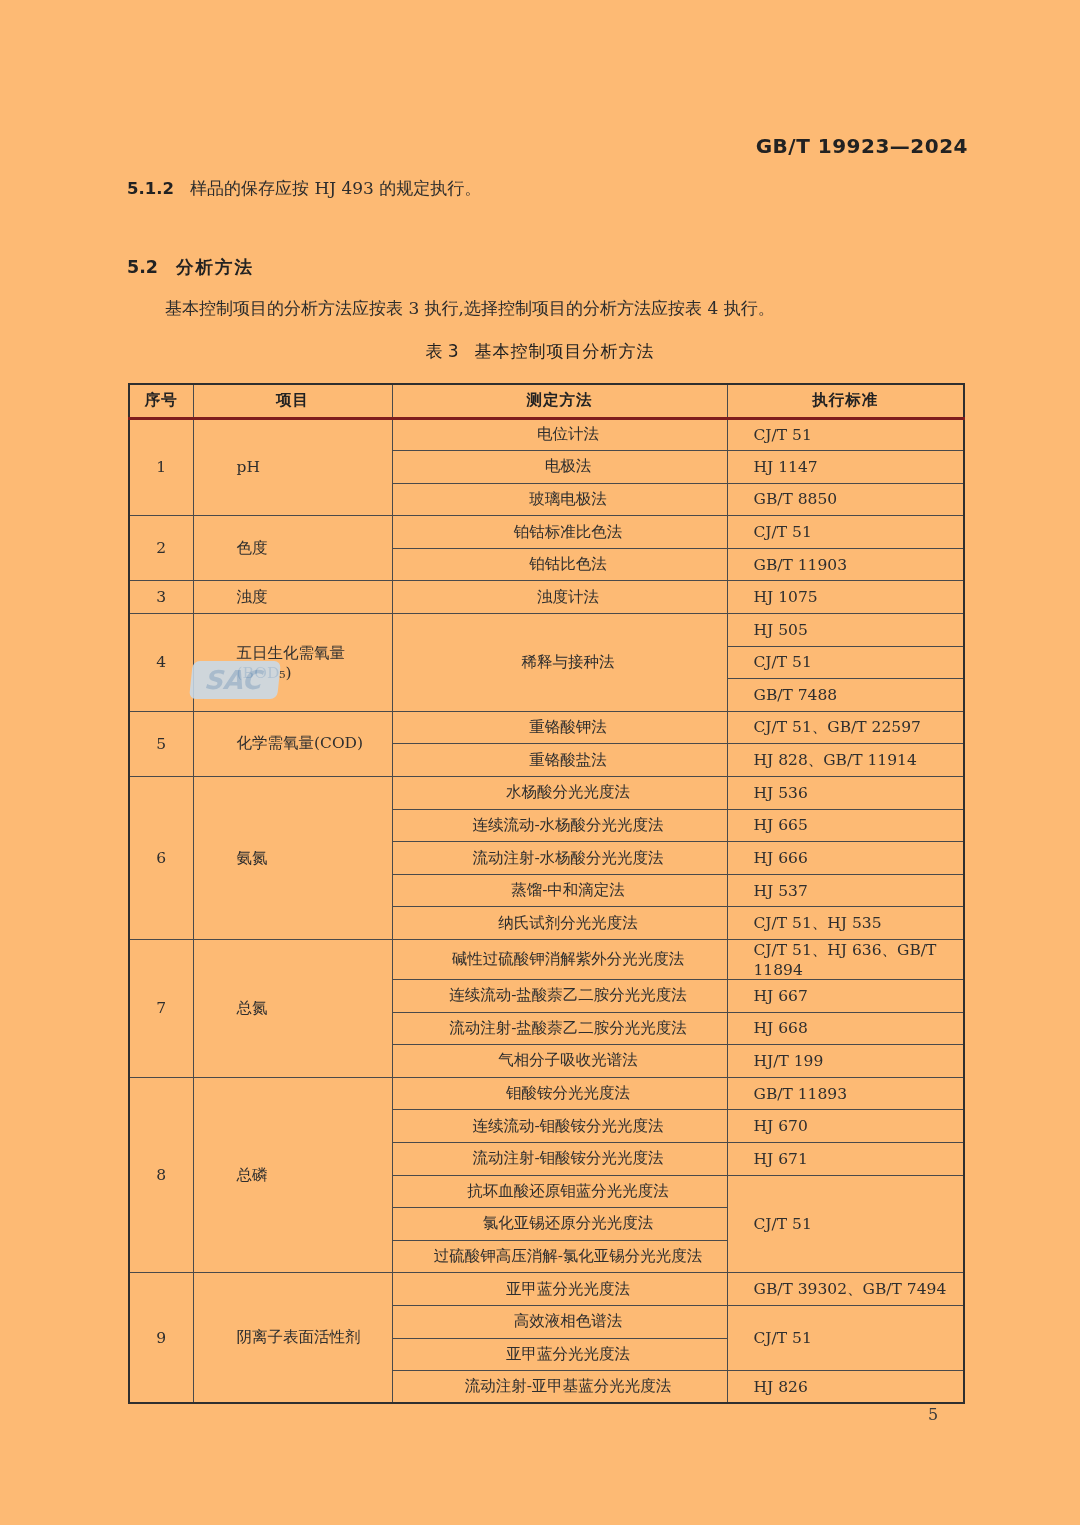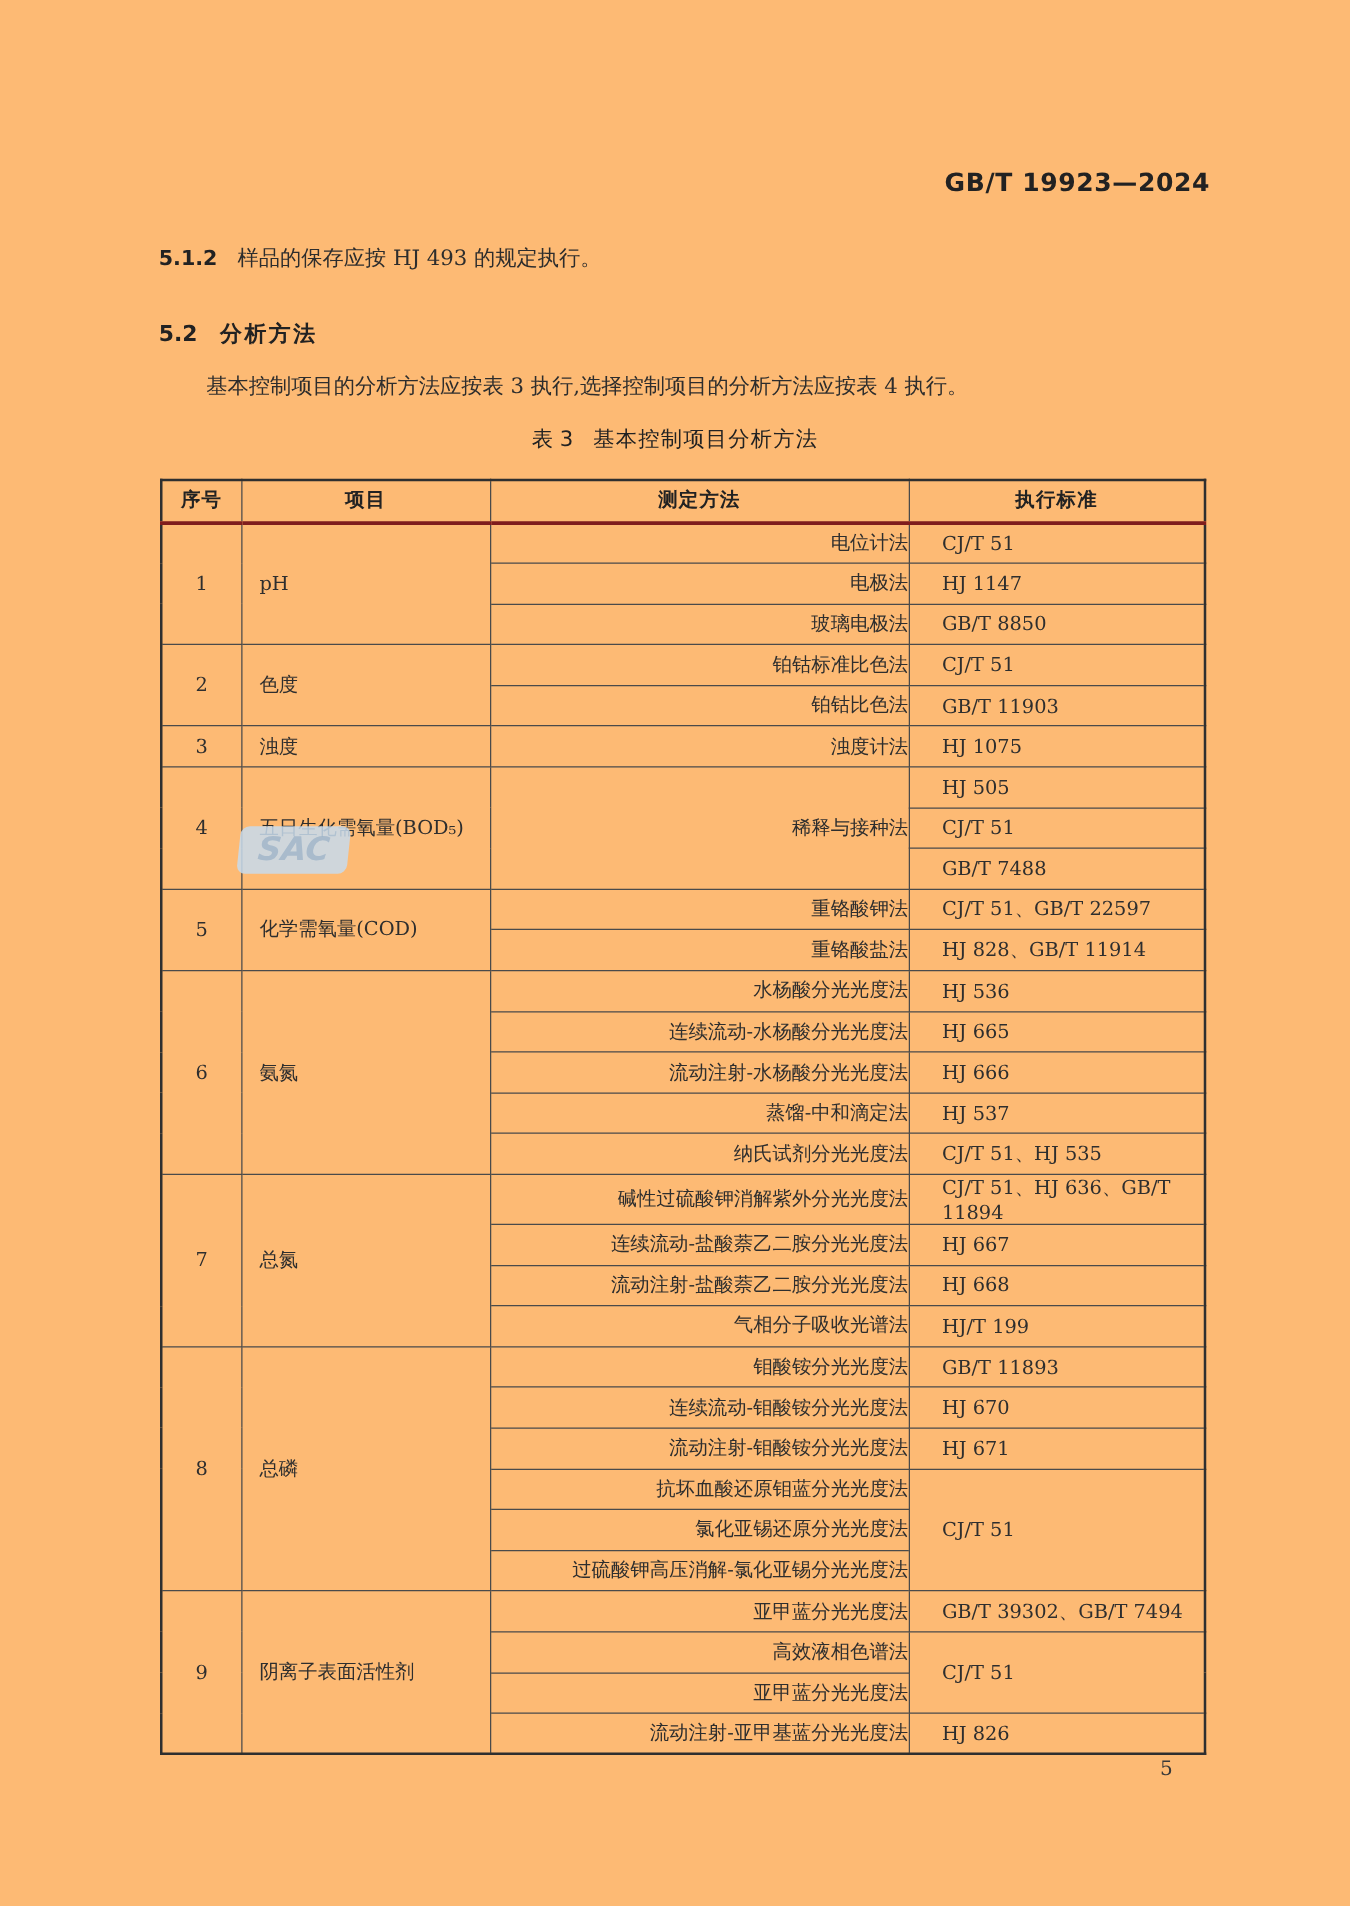--- a/index.html
+++ b/index.html
@@ -34,21 +34,21 @@
     color: #2d2d2d;
     white-space: nowrap;
   }
   .clause-num {
     font-family: "DejaVu Sans", "Liberation Sans", sans-serif;
     font-weight: bold;
     font-size: 16.5px;
     margin-right: 16px;
     color: #222;
   }
-  .clause-1 { top: 195px; }
+  .clause-1 { top: 177px; }
   .clause-2 { top: 211px; }
   .section-head {
     position: absolute;
     top: 255px;
     left: 127px;
     font-family: "DejaVu Sans", "Liberation Sans", sans-serif;
     font-weight: bold;
     font-size: 17.5px;
     color: #222;
   }
@@ -101,22 +101,22 @@
   .std-table tbody tr { height: 32.6px; }
   .std-table thead th {
     font-weight: bold;
     text-align: center;
     border-bottom: 3px solid #7f1d1d;
     font-size: 15.5px;
     letter-spacing: 1px;
     color: #222;
   }
   .c-no   { text-align: center; }
-  .c-item { text-align: left; padding-left: 14px; }
-  .c-method { text-align: right; padding-left: 17px; }
+  .c-item { text-align: left; padding-left: 43px; }
+  .c-method { text-align: center; padding-left: 17px; }
   .c-std  { text-align: left; padding-left: 26px; }
   .watermark {
     position: absolute;
     left: 191px;
     top: 661px;
     width: 88px;
     height: 38px;
     background: #c8dcee;
     border-radius: 7px;
     display: flex;

